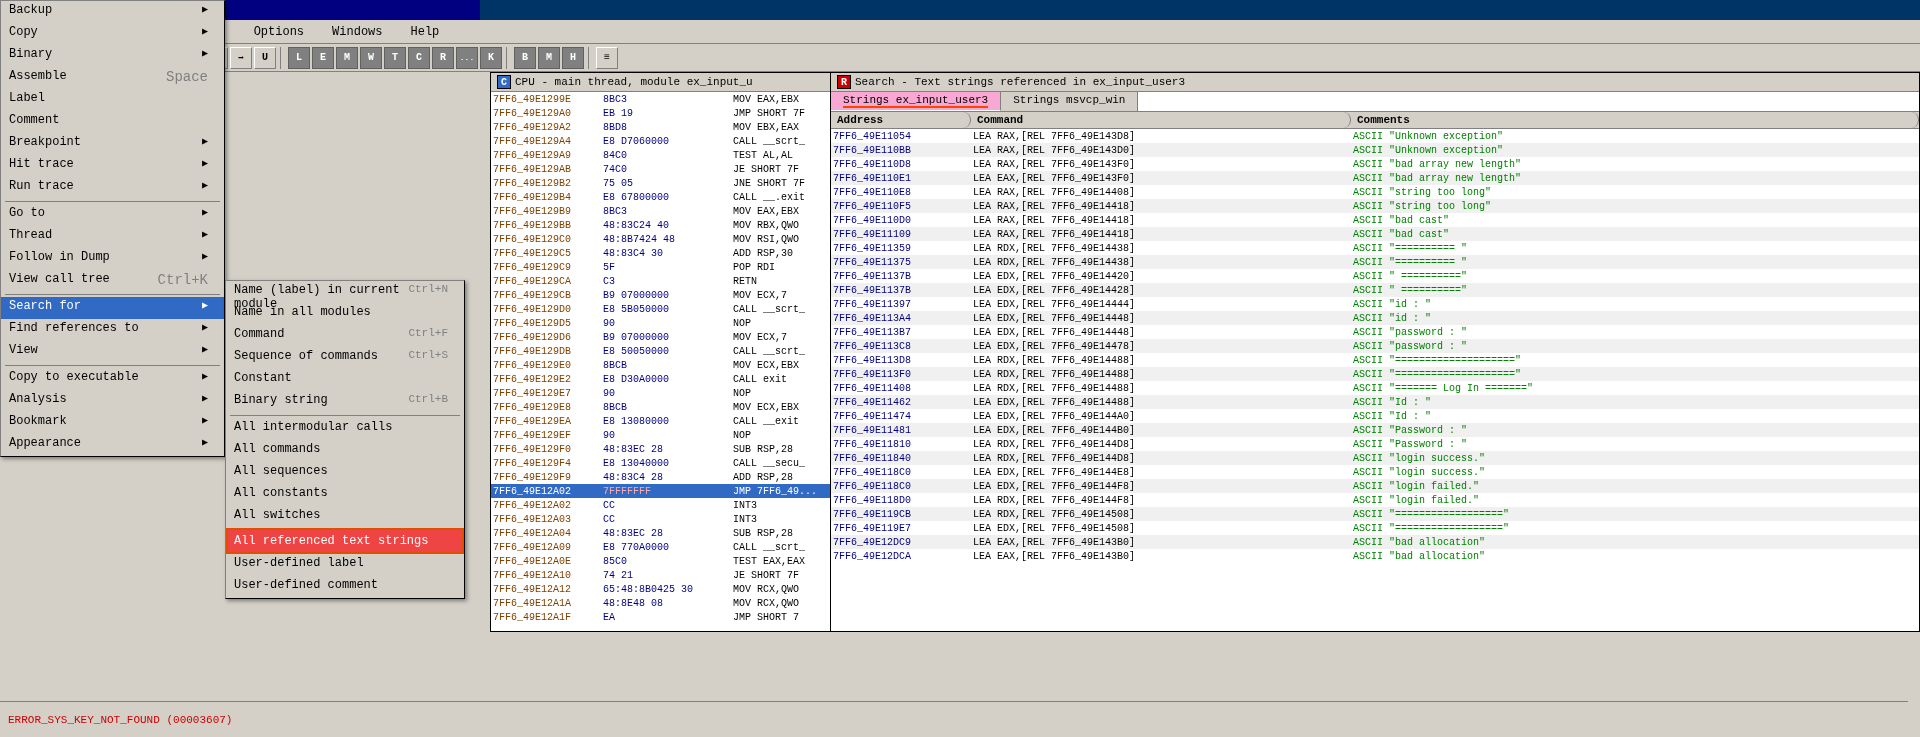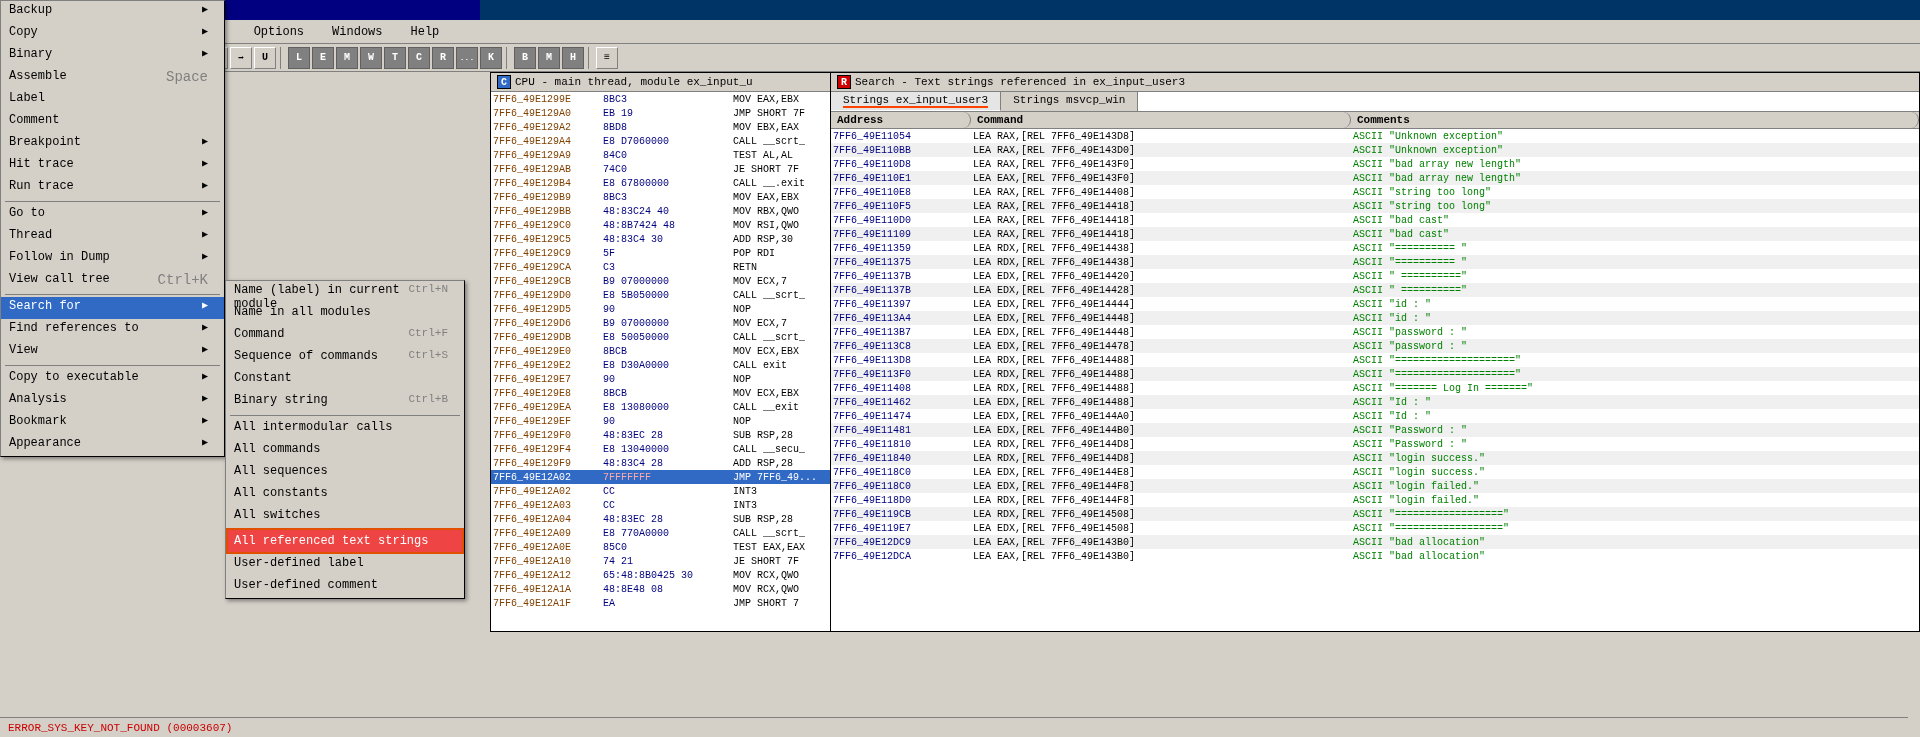--- a/index.html
+++ b/index.html
@@ -216,21 +216,21 @@
       border-bottom: 1px solid #808080;
     }
     .search-tab {
       padding: 2px 12px;
       font-size: 11px;
       border-right: 1px solid #808080;
       cursor: pointer;
       background: #d4d0c8;
     }
     .search-tab.active {
-      background: #e5e5e5;
+      background: #f9a8d4;
       border-bottom: 1px solid #ffffff;
     }
     .search-tab-underline {
       height: 2px;
       background: #ff4400;
     }
     .results-header {
       display: flex;
       background: #d4d0c8;
       border-bottom: 1px solid #808080;
@@ -256,21 +256,21 @@
     }
     .result-row:nth-child(even) { background: #f0f0f0; }
     .result-addr { width: 140px; min-width: 140px; color: #000080; }
     .result-cmd { width: 380px; min-width: 380px; color: #000; }
     .result-comment { flex: 1; color: #008000; }
 
     
     .status-bar {
       position: absolute;
       bottom: 0; left: 0; right: 12px;
-      height: 20px;
+      height: 36px;
       background: #d4d0c8;
       border-top: 1px solid #808080;
       display: flex;
       align-items: center;
       padding: 0 8px;
       font-size: 11px;
     }
   </style>
 </head>
 <body>
@@ -358,20 +358,25 @@
         <span class="addr">7FF6_49E129A9</span>
         <span class="bytes">84C0</span>
         <span class="asm">TEST AL,AL</span>
       </div>
     <div class="code-row">
         <span class="addr">7FF6_49E129AB</span>
         <span class="bytes">74C0</span>
         <span class="asm">JE SHORT 7F</span>
       </div>
     <div class="code-row">
+        <span class="addr">7FF6_49E129B2</span>
+        <span class="bytes">75 05</span>
+        <span class="asm">JNE SHORT 7F</span>
+      </div>
+    <div class="code-row">
         <span class="addr">7FF6_49E129B4</span>
         <span class="bytes">E8 67800000</span>
         <span class="asm">CALL __.exit</span>
       </div>
     <div class="code-row">
         <span class="addr">7FF6_49E129B9</span>
         <span class="bytes">8BC3</span>
         <span class="asm">MOV EAX,EBX</span>
       </div>
     <div class="code-row">

